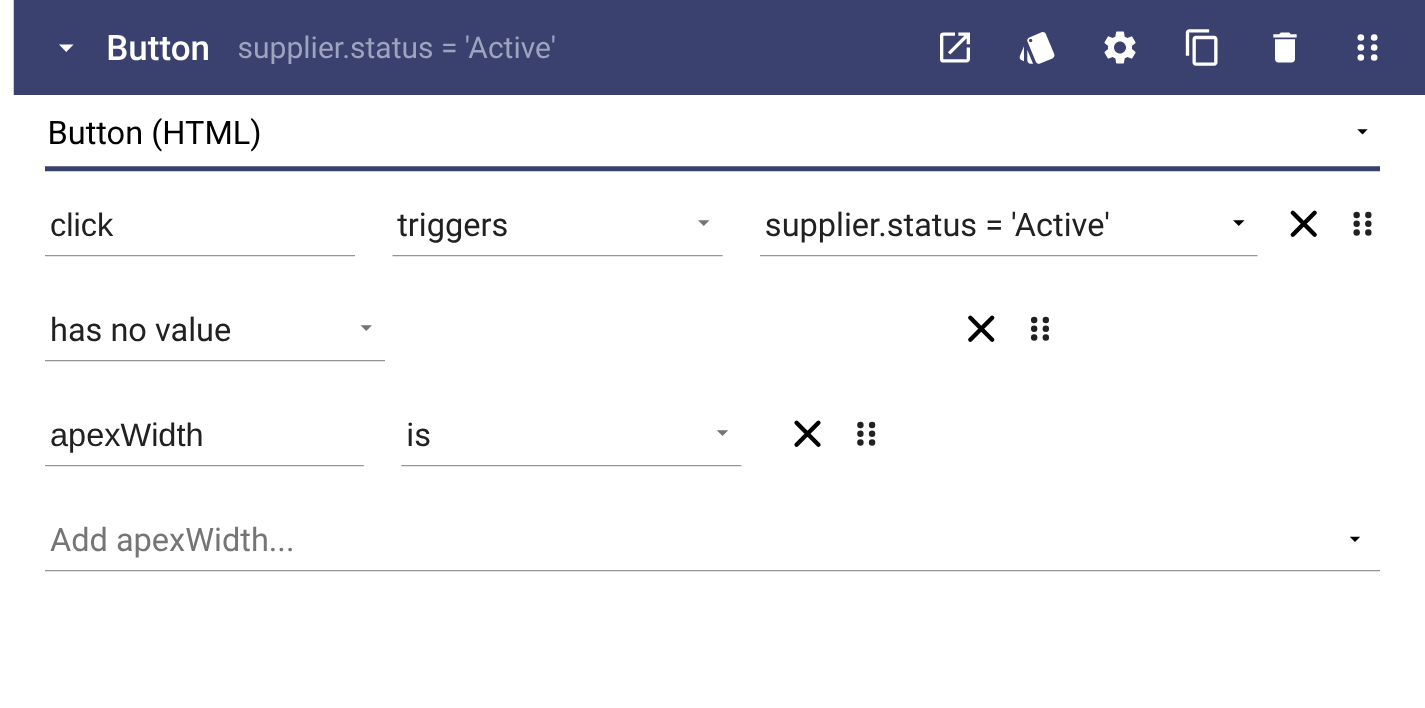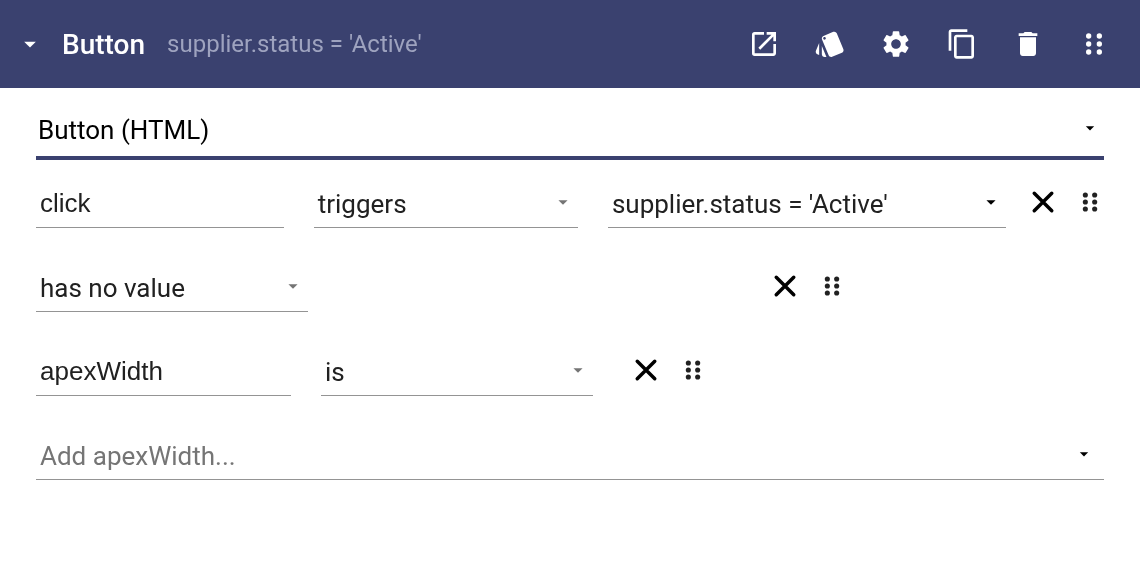--- a/index.html
+++ b/index.html
@@ -10,25 +10,26 @@
     body {
       font-family: Roboto, "Helvetica Neue", Arial, sans-serif;
       background: #ffffff;
       width: 1140px;
       height: 566px;
       overflow: hidden;
     }
     
     .header {
       background: #3a416f;
-      height: 88px;
-      display: flex;
-      align-items: center;
-      padding: 0 18px 0 10px;
+      height: 76px;
+      display: flex;
+      align-items: center;
+      padding: 0 18px 0 22px;
       color: #ffffff;
+      margin-left: 11px;
     }
     .header .chevron {
       display: flex;
       align-items: center;
       justify-content: center;
       width: 40px;
       height: 40px;
       cursor: pointer;
     }
     .header .title {
@@ -56,21 +57,21 @@
       color: #ffffff;
       margin-left: 10px;
     }
     .header .icon-btn svg {
       width: 32px;
       height: 32px;
       fill: #ffffff;
     }
     
     .content {
-      padding: 16px 36px 0 36px;
+      padding: 5px 36px 0 36px;
     }
     .select-full {
       display: flex;
       align-items: center;
       height: 56px;
       border-bottom: 4px solid #3a416f;
       cursor: pointer;
     }
     .select-full .label {
       font-size: 26px;

